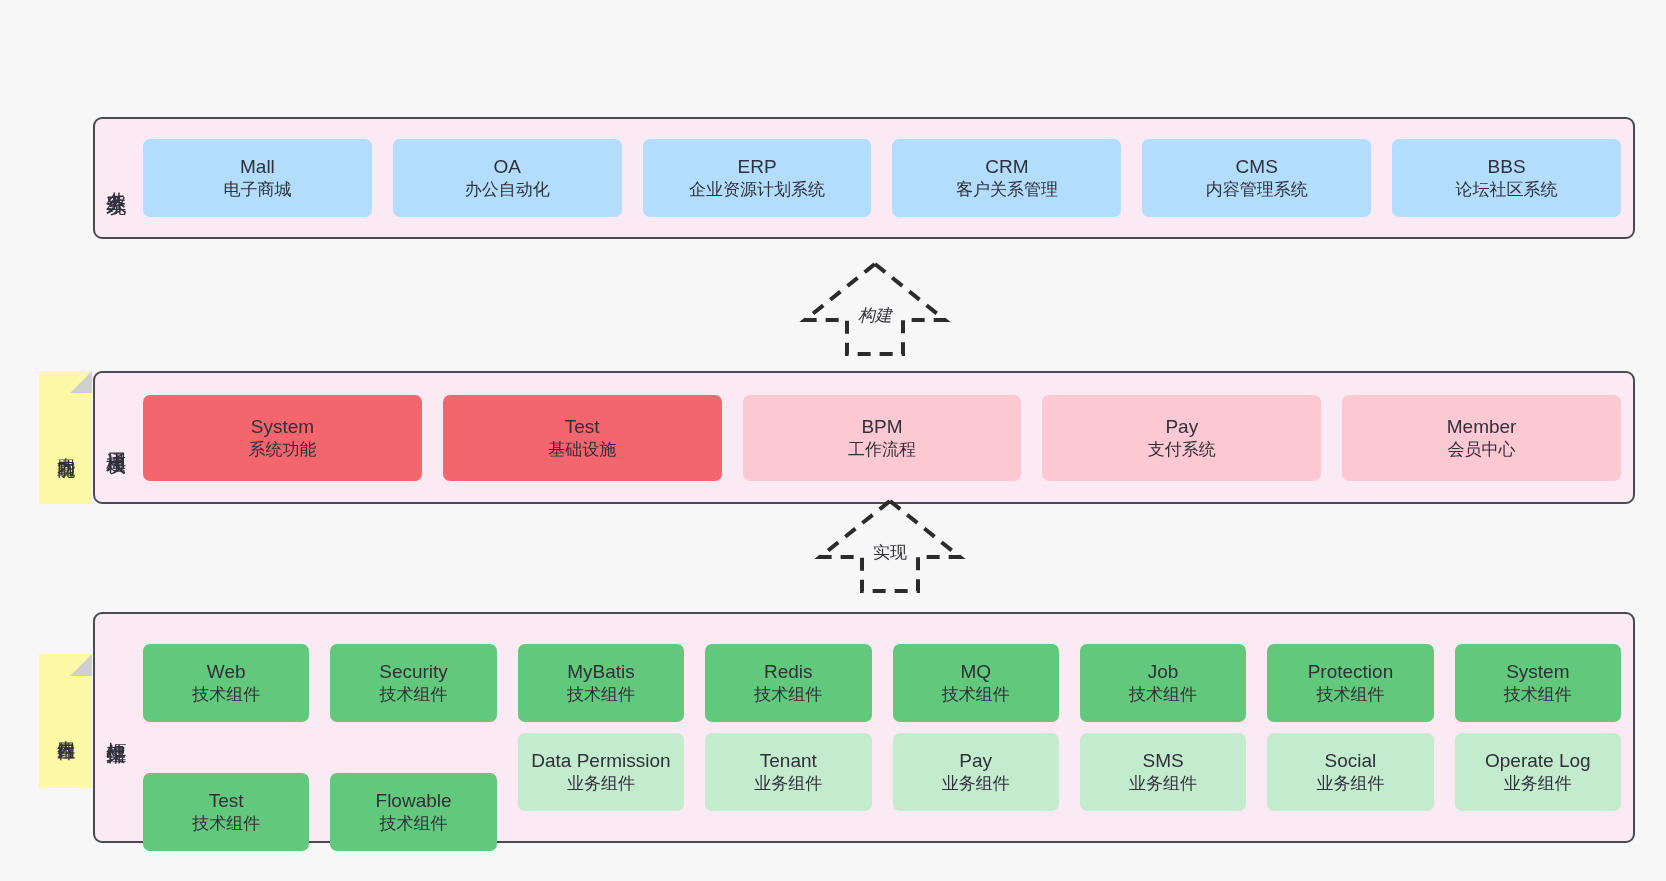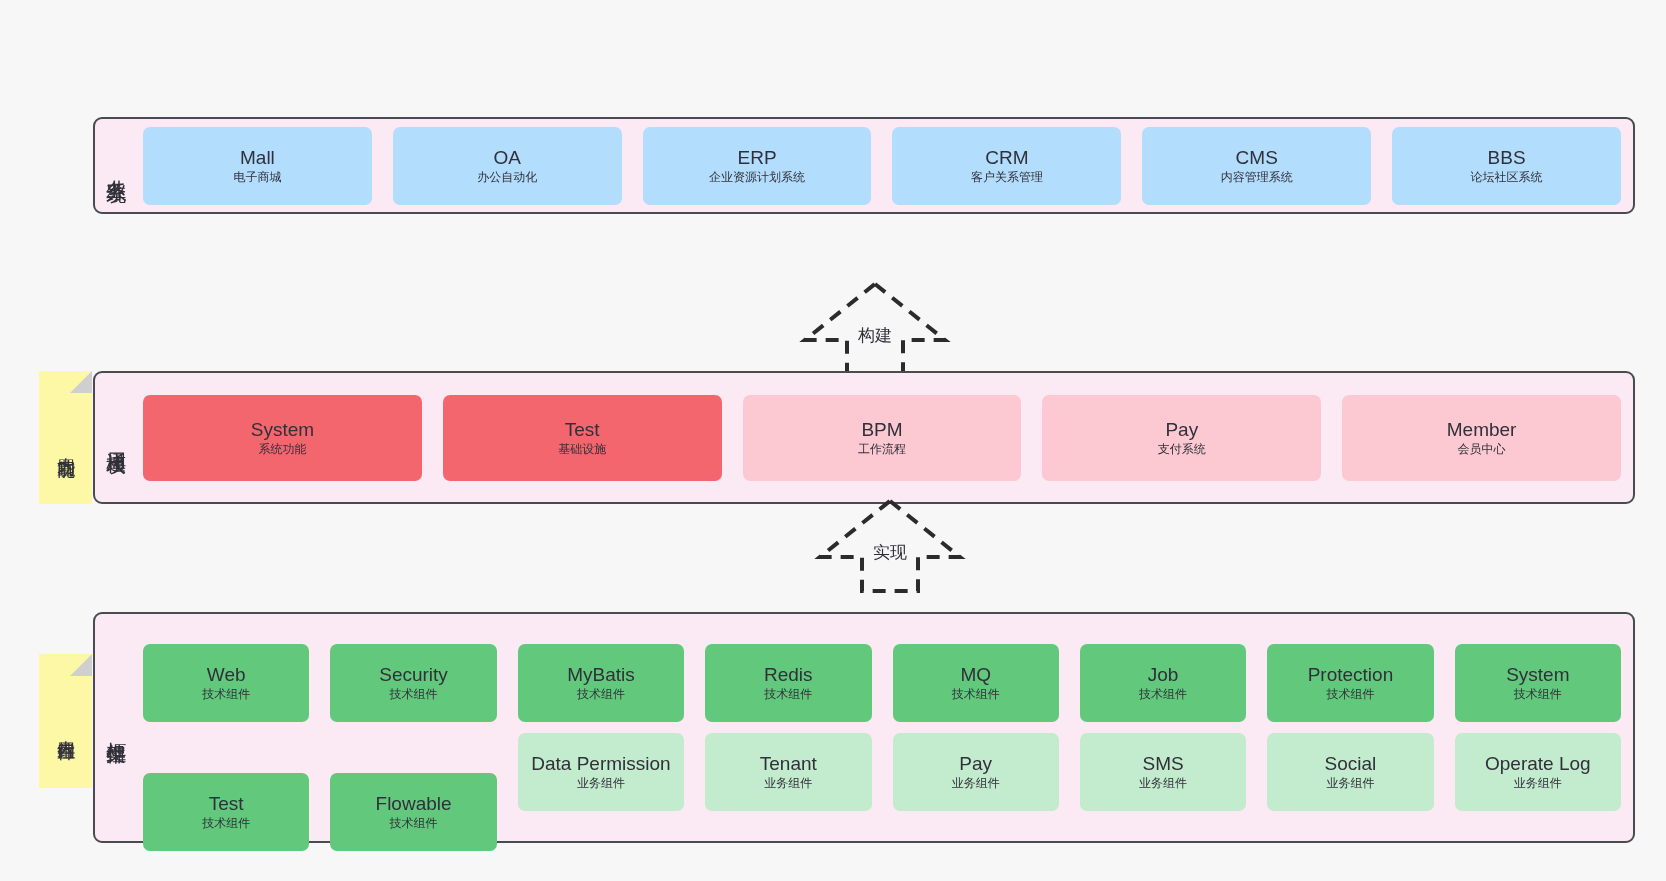--- a/index.html
+++ b/index.html
@@ -26,21 +26,21 @@
   
   .layer {
     position: absolute;
     background: #fbeaf4;
     border: 2px solid #4a4a52;
     border-radius: 9px;
     box-sizing: border-box;
     display: flex;
     align-items: stretch;
   }
-  .layer-biz   { left: 93px;  top: 117px; width: 1542px; height: 97px; }
+  .layer-biz   { left: 93px;  top: 117px; width: 1542px; height: 122px; }
   .layer-mod   { left: 93px;  top: 371px; width: 1542px; height: 133px; }
   .layer-fw    { left: 93px;  top: 612px; width: 1542px; height: 231px; }
 
   
   .layer-title {
     width: 42px;
     flex: 0 0 42px;
     display: flex;
     align-items: center;
     justify-content: center;
@@ -77,21 +77,21 @@
     flex-direction: column;
     align-items: center;
     justify-content: center;
     text-align: center;
     line-height: 1.26;
     box-sizing: border-box;
     padding: 4px 6px;
     user-select: none;
   }
   .card .t1 { font-size: 19px; }
-  .card .t2 { font-size: 12px; }
+  .card .t2 { font-size: 17px; }
 
   .card-h { height: 78px; }
   .card-s { height: 86px; }
 
   .c-blue       { background: #b3ddfc; }
   .c-red        { background: #f3666e; }
   .c-pink       { background: #fcc9d2; }
   .c-green      { background: #62c97c; margin-top: 40px; }
   .c-greenlight { background: #c3ebcd; }
 
@@ -135,21 +135,21 @@
   .conn-label {
     position: absolute;
     left: 0; right: 0;
     top: 46px;
     text-align: center;
     font-size: 17px;
     color: #30303a;
     background: transparent;
     user-select: none;
   }
-  .conn-build { left: 785px; top: 278px; }
+  .conn-build { left: 785px; top: 258px; font-style: italic; }
   .conn-impl  { left: 800px; top: 495px; }
 </style>
 </head>
 <body>
 
 <div class="canvas">
 
   <div class="layer layer-biz">
     <div class="layer-title">业务系统</div>
     <div class="layer-body">

